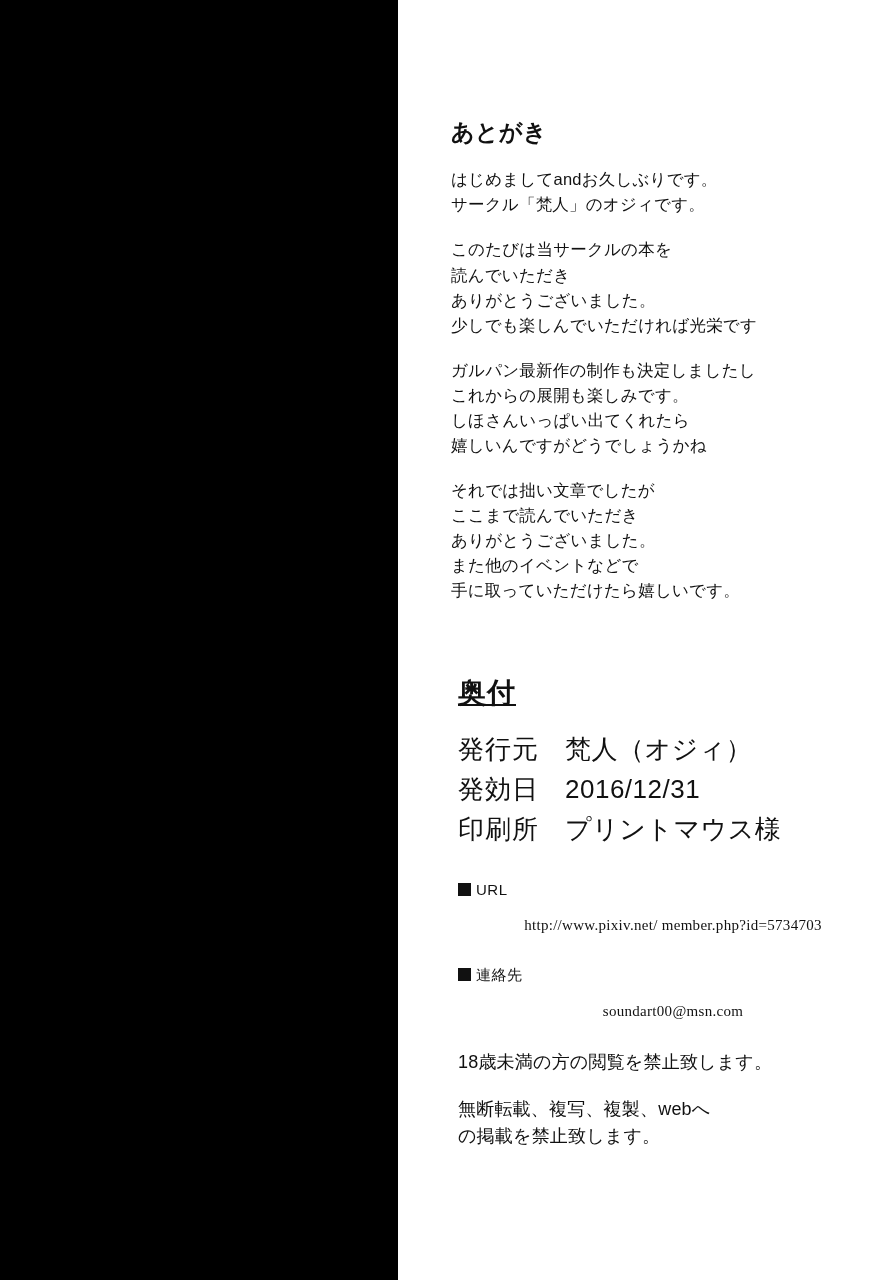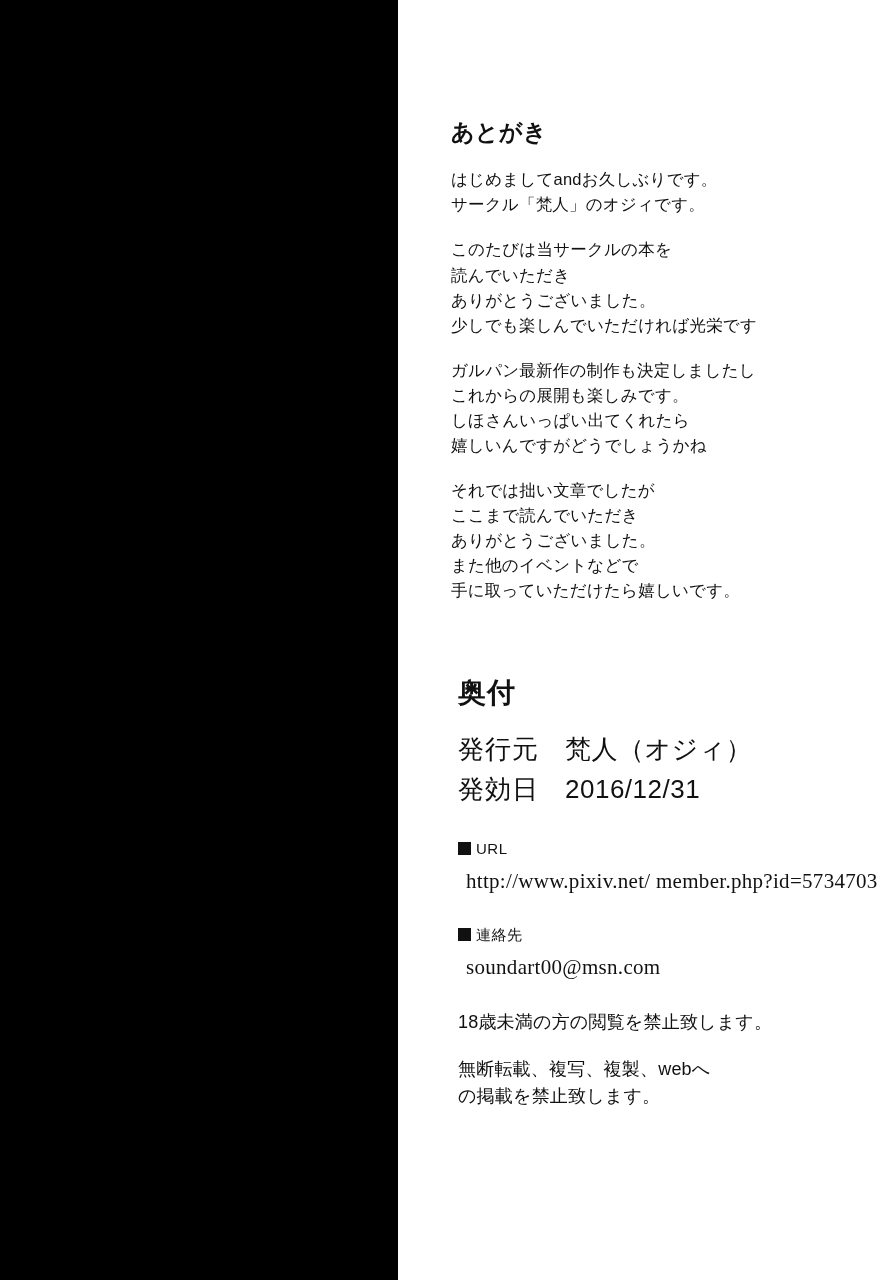--- a/index.html
+++ b/index.html
@@ -65,20 +65,21 @@
     left: 60px;
     top: 678px;
     width: 430px;
   }
   .colophon-title {
     font-size: 28px;
     font-weight: bold;
     margin: 0 0 20px 0;
     line-height: 1.1;
     letter-spacing: 1px;
+    text-decoration: underline;
   }
   .credits {
     font-size: 26px;
     line-height: 1.55;
     margin: 0 0 30px 0;
   }
   .credit-row {
     display: block;
     white-space: pre;
   }
@@ -94,24 +95,25 @@
   .section-head .sq {
     display: inline-block;
     width: 13px;
     height: 13px;
     background: #111111;
     margin-right: 5px;
     vertical-align: -1px;
   }
   .mono-line {
     font-family: "Liberation Serif", serif;
-    font-size: 21px;
+    font-size: 15px;
     line-height: 1.35;
-    margin: 8px;
+    margin: 16px;
     letter-spacing: 0.3px;
+    text-align: center;
   }
   .url-block { margin: 0 0 30px 0; }
   .contact-block { margin: 0 0 28px 0; }
 
   .notice {
     font-size: 18px;
     line-height: 1.5;
     margin: 0 0 20px 0;
     white-space: pre-line;
     letter-spacing: 0.2px;
@@ -144,20 +146,21 @@
 また他のイベントなどで
 手に取っていただけたら嬉しいです。</p>
     </section>
 
     <section class="colophon">
       <h2 class="colophon-title">奥付</h2>
 
       <div class="credits">
         <span class="credit-row"><span class="credit-label">発行元</span>　<span class="credit-value">梵人（オジィ）</span></span>
         <span class="credit-row"><span class="credit-label">発効日</span>　<span class="credit-value">2016/12/31</span></span>
+        <span class="credit-row"><span class="credit-label">印刷所</span>　<span class="credit-value">プリントマウス様</span></span>
       </div>
 
       <div class="url-block">
         <p class="section-head"><span class="sq"></span><span>URL</span></p>
         <p class="mono-line">http://www.pixiv.net/
 member.php?id=5734703</p>
       </div>
 
       <div class="contact-block">
         <p class="section-head"><span class="sq"></span><span>連絡先</span></p>

